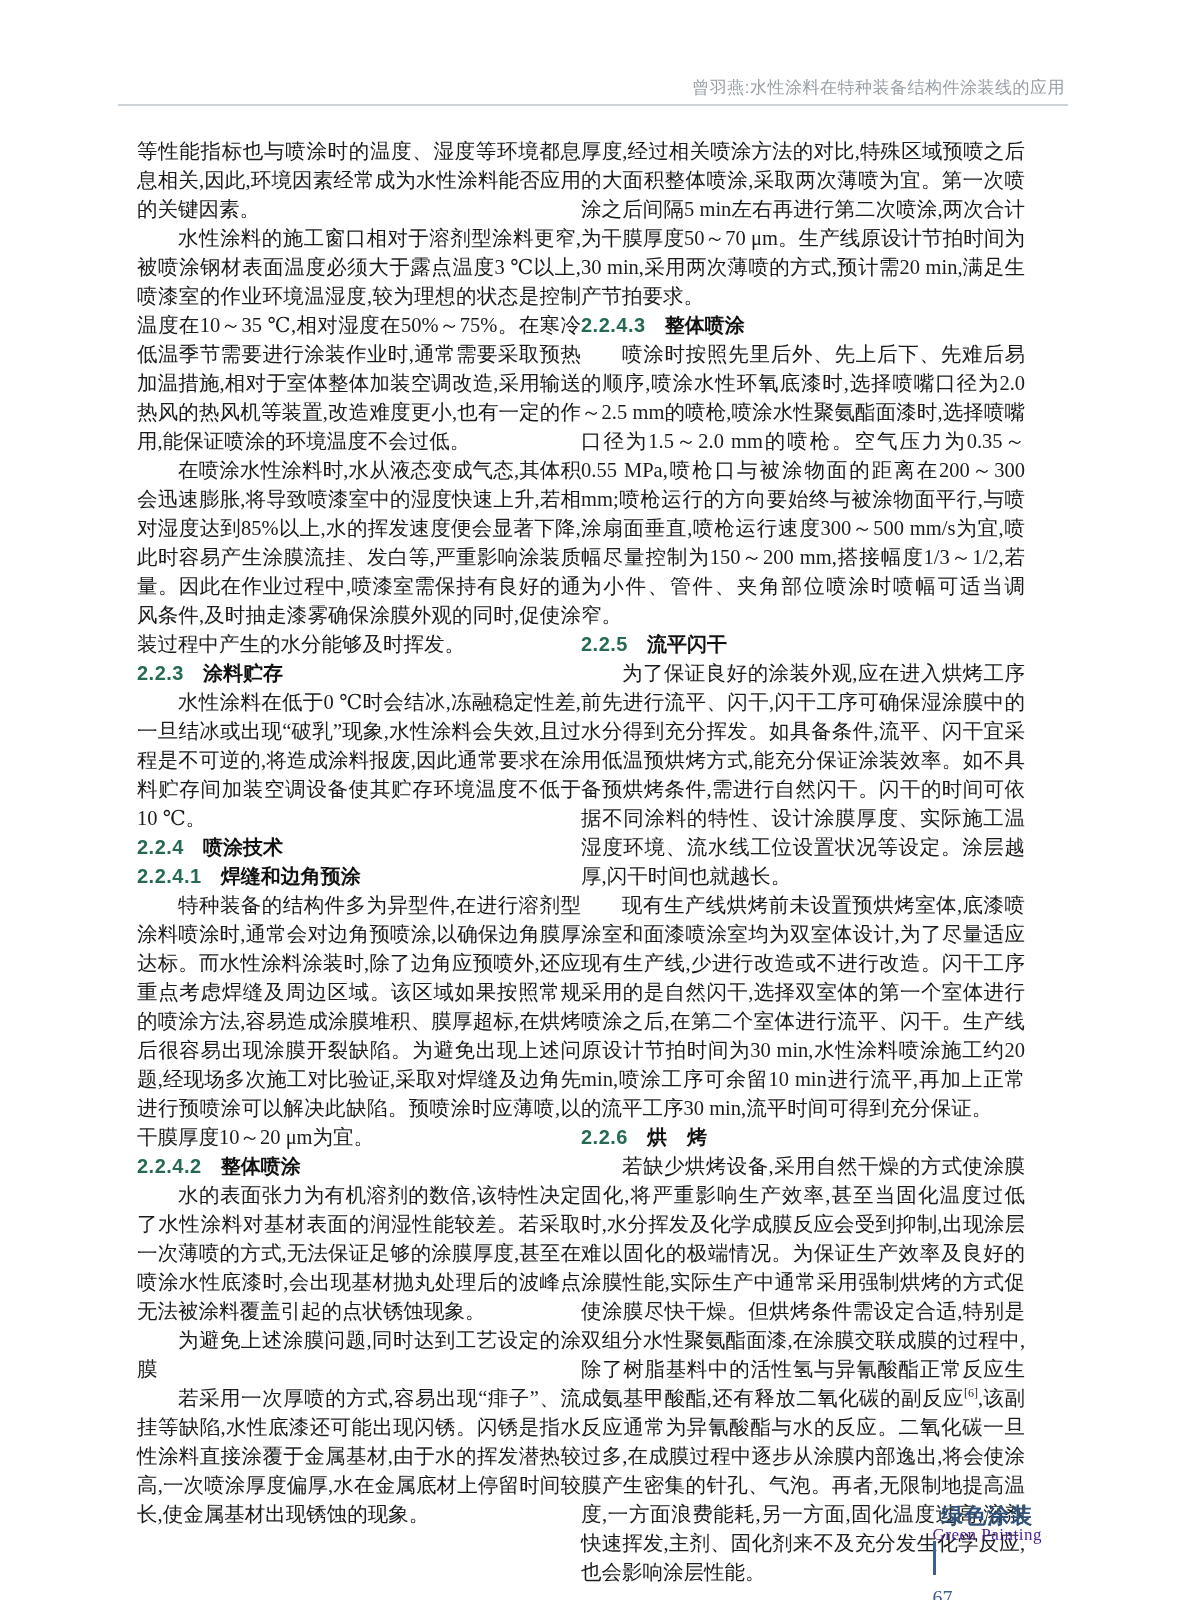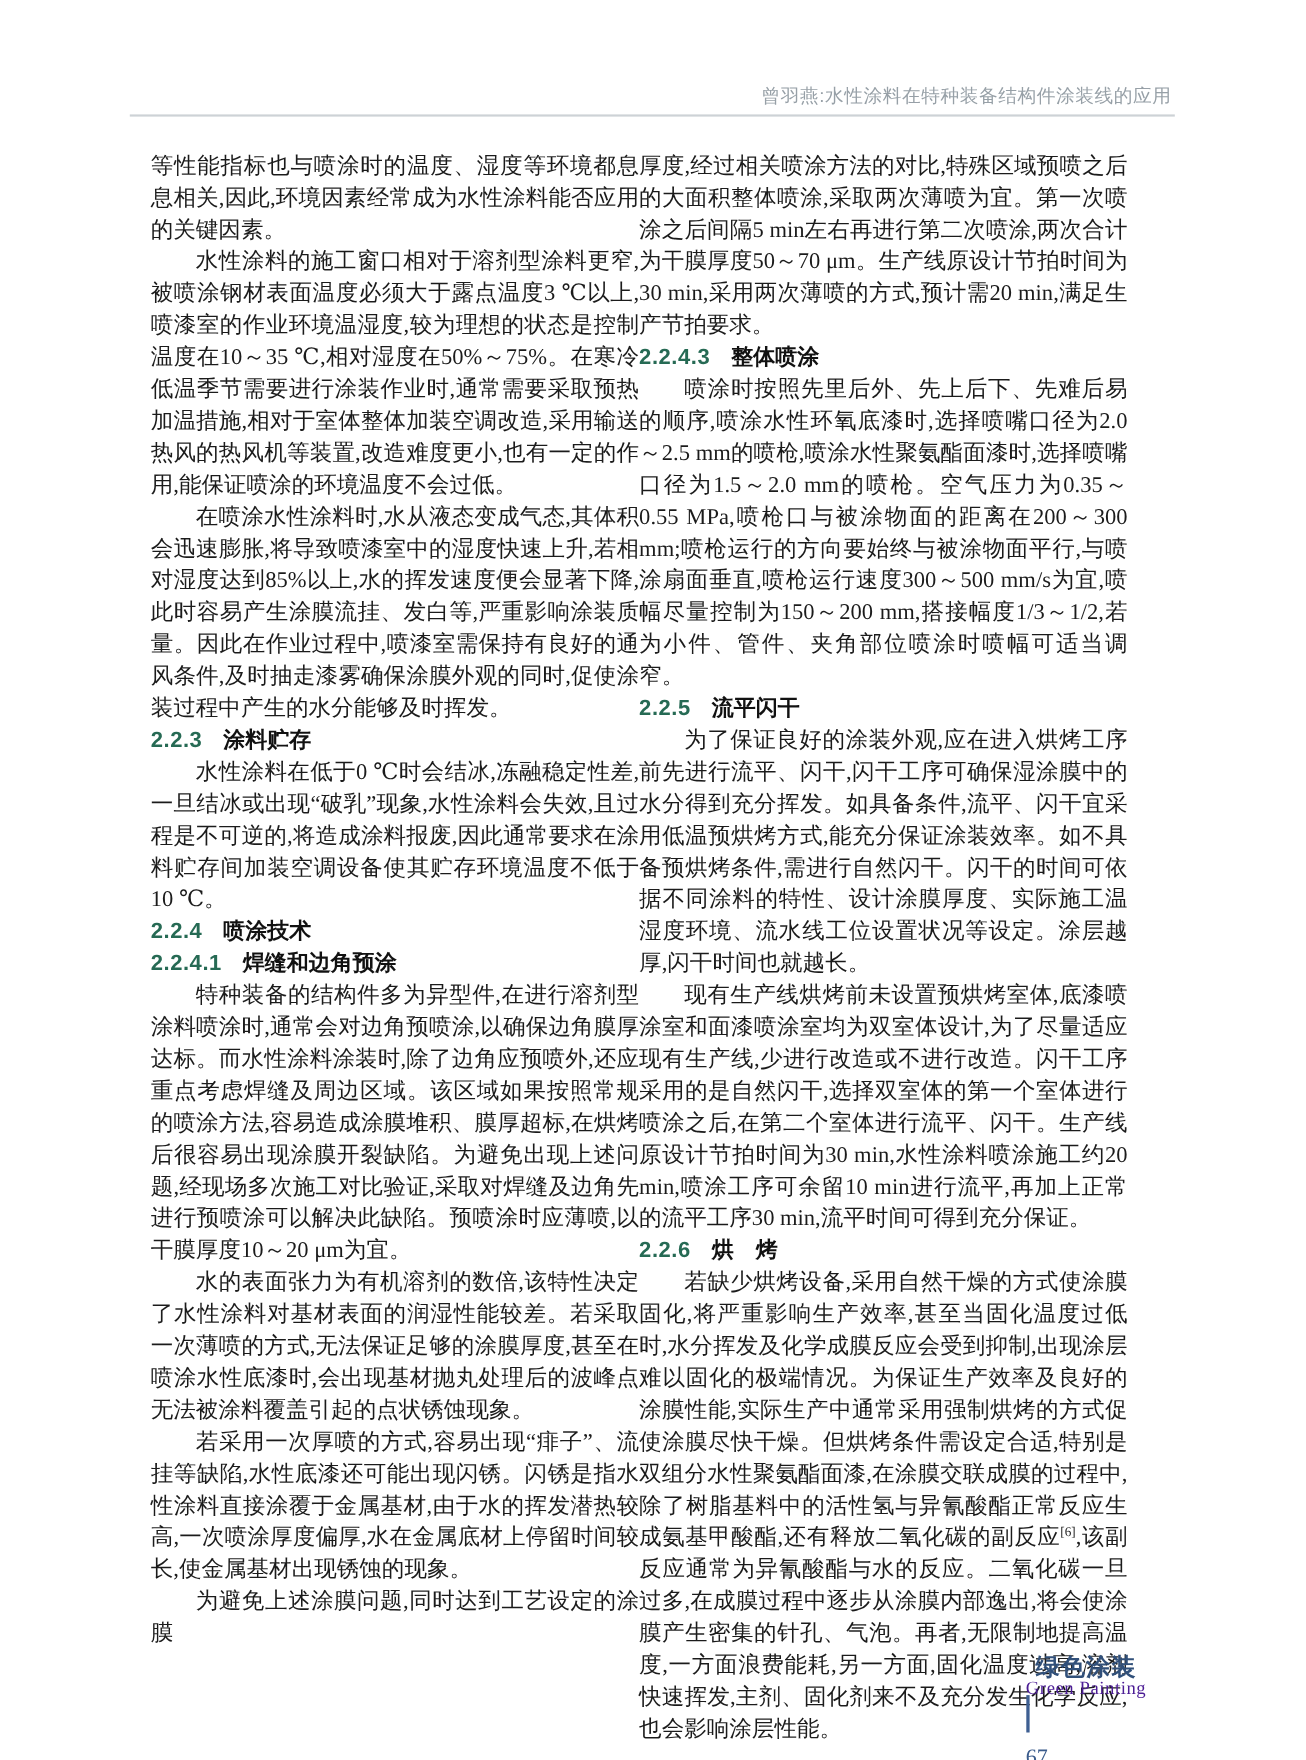--- a/index.html
+++ b/index.html
@@ -111,23 +111,24 @@
 
     <div class="col">
       <p class="noindent">等性能指标也与喷涂时的温度、湿度等环境都息息相关,因此,环境因素经常成为水性涂料能否应用的关键因素。</p>
       <p>水性涂料的施工窗口相对于溶剂型涂料更窄,被喷涂钢材表面温度必须大于露点温度3 ℃以上,喷漆室的作业环境温湿度,较为理想的状态是控制温度在10～35 ℃,相对湿度在50%～75%。在寒冷低温季节需要进行涂装作业时,通常需要采取预热加温措施,相对于室体整体加装空调改造,采用输送热风的热风机等装置,改造难度更小,也有一定的作用,能保证喷涂的环境温度不会过低。</p>
       <p>在喷涂水性涂料时,水从液态变成气态,其体积会迅速膨胀,将导致喷漆室中的湿度快速上升,若相对湿度达到85%以上,水的挥发速度便会显著下降,此时容易产生涂膜流挂、发白等,严重影响涂装质量。因此在作业过程中,喷漆室需保持有良好的通风条件,及时抽走漆雾确保涂膜外观的同时,促使涂装过程中产生的水分能够及时挥发。</p>
       <p class="heading"><span class="hnum">2.2.3</span><span>涂料贮存</span></p>
       <p>水性涂料在低于0 ℃时会结冰,冻融稳定性差,一旦结冰或出现“破乳”现象,水性涂料会失效,且过程是不可逆的,将造成涂料报废,因此通常要求在涂料贮存间加装空调设备使其贮存环境温度不低于10 ℃。</p>
       <p class="heading"><span class="hnum">2.2.4</span><span>喷涂技术</span></p>
       <p class="heading"><span class="hnum">2.2.4.1</span><span>焊缝和边角预涂</span></p>
       <p>特种装备的结构件多为异型件,在进行溶剂型涂料喷涂时,通常会对边角预喷涂,以确保边角膜厚达标。而水性涂料涂装时,除了边角应预喷外,还应重点考虑焊缝及周边区域。该区域如果按照常规的喷涂方法,容易造成涂膜堆积、膜厚超标,在烘烤后很容易出现涂膜开裂缺陷。为避免出现上述问题,经现场多次施工对比验证,采取对焊缝及边角先进行预喷涂可以解决此缺陷。预喷涂时应薄喷,以干膜厚度10～20 μm为宜。</p>
+      <p class="heading"><span class="hnum">2.2.4.2</span><span>整体喷涂</span></p>
       <p>水的表面张力为有机溶剂的数倍,该特性决定了水性涂料对基材表面的润湿性能较差。若采取一次薄喷的方式,无法保证足够的涂膜厚度,甚至在喷涂水性底漆时,会出现基材抛丸处理后的波峰点无法被涂料覆盖引起的点状锈蚀现象。</p>
+      <p>为避免上述涂膜问题,同时达到工艺设定的涂膜</p>
       <p>若采用一次厚喷的方式,容易出现“痱子”、流挂等缺陷,水性底漆还可能出现闪锈。闪锈是指水性涂料直接涂覆于金属基材,由于水的挥发潜热较高,一次喷涂厚度偏厚,水在金属底材上停留时间较长,使金属基材出现锈蚀的现象。</p>
-      <p>为避免上述涂膜问题,同时达到工艺设定的涂膜</p>
     </div>
 
     <div class="col">
       <p class="noindent">厚度,经过相关喷涂方法的对比,特殊区域预喷之后的大面积整体喷涂,采取两次薄喷为宜。第一次喷涂之后间隔5 min左右再进行第二次喷涂,两次合计为干膜厚度50～70 μm。生产线原设计节拍时间为30 min,采用两次薄喷的方式,预计需20 min,满足生产节拍要求。</p>
       <p class="heading"><span class="hnum">2.2.4.3</span><span>整体喷涂</span></p>
       <p>喷涂时按照先里后外、先上后下、先难后易的顺序,喷涂水性环氧底漆时,选择喷嘴口径为2.0～2.5 mm的喷枪,喷涂水性聚氨酯面漆时,选择喷嘴口径为1.5～2.0 mm的喷枪。空气压力为0.35～0.55 MPa,喷枪口与被涂物面的距离在200～300 mm;喷枪运行的方向要始终与被涂物面平行,与喷涂扇面垂直,喷枪运行速度300～500 mm/s为宜,喷幅尽量控制为150～200 mm,搭接幅度1/3～1/2,若为小件、管件、夹角部位喷涂时喷幅可适当调窄。</p>
       <p class="heading"><span class="hnum">2.2.5</span><span>流平闪干</span></p>
       <p>为了保证良好的涂装外观,应在进入烘烤工序前先进行流平、闪干,闪干工序可确保湿涂膜中的水分得到充分挥发。如具备条件,流平、闪干宜采用低温预烘烤方式,能充分保证涂装效率。如不具备预烘烤条件,需进行自然闪干。闪干的时间可依据不同涂料的特性、设计涂膜厚度、实际施工温湿度环境、流水线工位设置状况等设定。涂层越厚,闪干时间也就越长。</p>
       <p>现有生产线烘烤前未设置预烘烤室体,底漆喷涂室和面漆喷涂室均为双室体设计,为了尽量适应现有生产线,少进行改造或不进行改造。闪干工序采用的是自然闪干,选择双室体的第一个室体进行喷涂之后,在第二个室体进行流平、闪干。生产线原设计节拍时间为30 min,水性涂料喷涂施工约20 min,喷涂工序可余留10 min进行流平,再加上正常的流平工序30 min,流平时间可得到充分保证。</p>
       <p class="heading"><span class="hnum">2.2.6</span><span>烘　烤</span></p>

